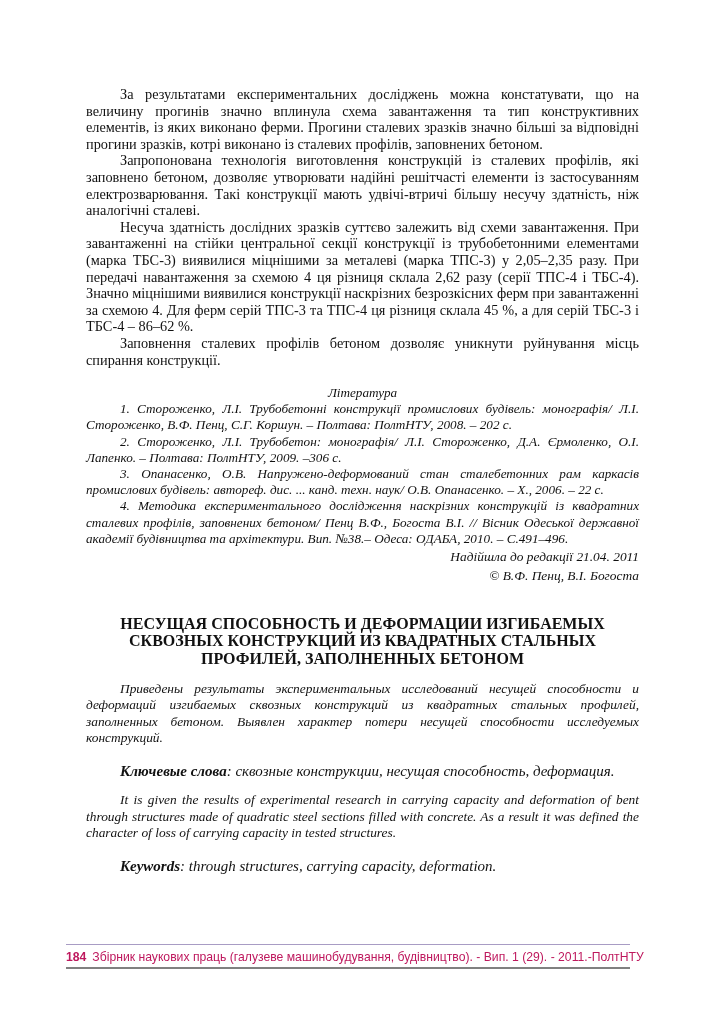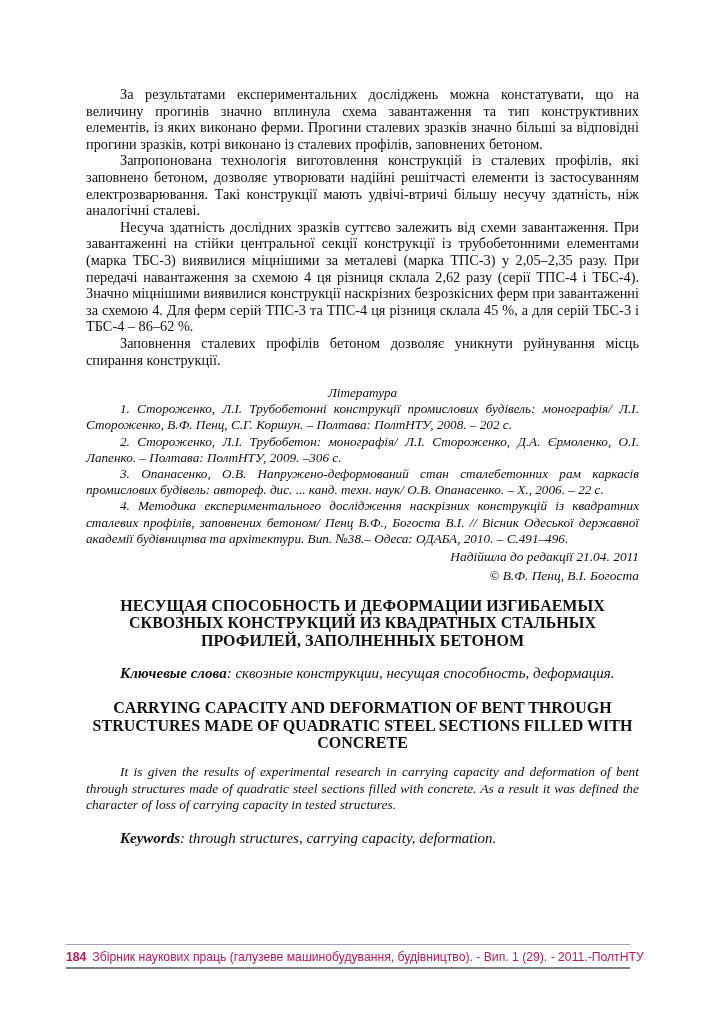--- a/index.html
+++ b/index.html
@@ -6,21 +6,21 @@
   body { width: 724px; height: 1024px; position: relative; overflow: hidden;
          font-family: "Liberation Serif", "DejaVu Serif", serif; color: #111; }
   .page { position: absolute; left: 86px; top: 86px; width: 553px; }
   p { margin: 0; }
   .body-p { font-size: 14.3px; line-height: 16.6px; text-align: justify; text-indent: 34px; }
   .ref-heading { font-style: italic; font-size: 13.2px; text-align: center; margin-top: 17px; line-height: 16px; }
   .ref { font-style: italic; font-size: 13.2px; line-height: 16.2px; text-align: justify; text-indent: 34px; }
   .received { font-style: italic; font-size: 13.4px; text-align: right; line-height: 19px; }
   .received.first { }
   .title-ru, .title-en { font-weight: bold; font-size: 16px; line-height: 17.3px; text-align: center; text-transform: uppercase; }
-  .title-ru { margin-top: 12px; }
+  .title-ru { margin-top: 30px; }
   .title-en { margin-top: 18px; }
   .abstract { font-style: italic; font-size: 13.4px; line-height: 16.5px; text-align: justify; text-indent: 34px; }
   .abstract.ru { margin-top: 14px; }
   .abstract.en { margin-top: 13px; }
   .keywords { font-style: italic; font-size: 15px; line-height: 16.5px; margin-top: 16px; padding-left: 34px; }
   .keywords b { font-weight: bold; }
   .footer { position: absolute; left: 66px; top: 944px; width: 564px; }
   .footer-topline { height: 1px; background: #a89cc4; margin-bottom: 4px; }
   .footer-text { font-family: "Liberation Sans", "DejaVu Sans", sans-serif; font-size: 12.2px; line-height: 16px; color: #be185d; white-space: nowrap; }
   .footer-text .pg { font-weight: bold; margin-right: 6px; }
@@ -43,25 +43,25 @@
     <p class="ref">2. Стороженко, Л.І. Трубобетон: монографія/ Л.І. Стороженко, Д.А. Єрмоленко, О.І. Лапенко. – Полтава: ПолтНТУ, 2009. –306 с.</p>
     <p class="ref">3. Опанасенко, О.В. Напружено-деформований стан сталебетонних рам каркасів промислових будівель: автореф. дис. ... канд. техн. наук/ О.В. Опанасенко. – Х., 2006. – 22 с.</p>
     <p class="ref">4. Методика експериментального дослідження наскрізних конструкцій із квадратних сталевих профілів, заповнених бетоном/ Пенц В.Ф., Богоста В.І. // Вісник Одеської державної академії будівництва та архітектури. Вип. №38.– Одеса: ОДАБА, 2010. – С.491–496.</p>
   </section>
 
   <p class="received first">Надійшла до редакції 21.04. 2011</p>
   <p class="received">© В.Ф. Пенц, В.І. Богоста</p>
 
   <section>
     <h2 class="title-ru" style="margin-bottom:0;">НЕСУЩАЯ СПОСОБНОСТЬ И ДЕФОРМАЦИИ ИЗГИБАЕМЫХ СКВОЗНЫХ КОНСТРУКЦИЙ ИЗ КВАДРАТНЫХ СТАЛЬНЫХ ПРОФИЛЕЙ, ЗАПОЛНЕННЫХ БЕТОНОМ</h2>
+    <p class="abstract ru">Приведены результаты экспериментальных исследований несущей способности и деформаций изгибаемых сквозных конструкций из квадратных стальных профилей, заполненных бетоном. Выявлен характер потери несущей способности исследуемых конструкций.</p>
     <p class="keywords"><b>Ключевые слова</b><span>: сквозные конструкции, несущая способность, деформация.</span></p>
   </section>
 
   <section>
-    <h2 class="title-en" style="margin-bottom:0;">CARRYING CAPACITY AND DEFORMATION OF BENT THROUGH STRUCTURES MADE OF QUADRATIC STEEL SECTIONS FILLED WITH CONCRETE</h2>
     <p class="abstract en">It is given the results of experimental research in carrying capacity and deformation of bent  through structures made of quadratic steel sections filled with concrete. As a result it was defined the character of loss of carrying capacity in tested structures.</p>
     <p class="keywords"><b>Keywords</b><span>: through structures, carrying capacity, deformation.</span></p>
   </section>
 </div>
 
 <div class="footer">
   <div class="footer-topline"></div>
   <div class="footer-text"><span class="pg">184</span><span>Збірник наукових праць (галузеве машинобудування, будівництво). - Вип. 1 (29). - 2011.-ПолтНТУ</span></div>
   <div class="footer-bottomline"></div>
 </div>

